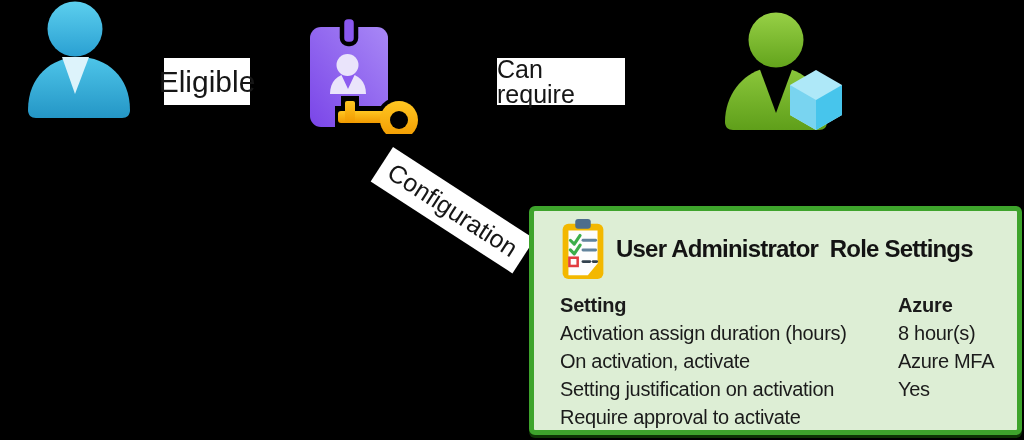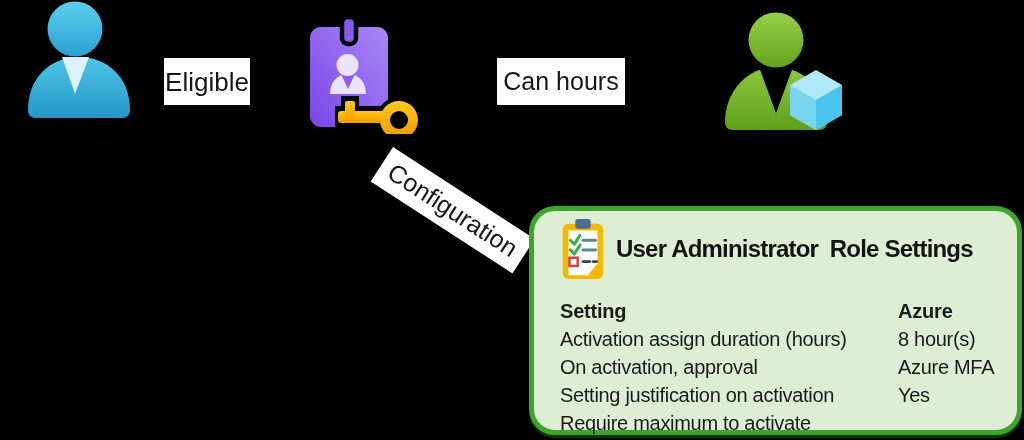--- a/index.html
+++ b/index.html
@@ -11,57 +11,57 @@
     font-family:"Liberation Sans", sans-serif;
   }
   .abs{position:absolute;}
 
   
   .label-box{
     position:absolute;
     background:#ffffff;
     color:#161616;
     display:flex;align-items:center;justify-content:center;
-    font-size:26px;
+    font-size:30px;
     line-height:1;
   }
   .label-eligible{left:164px;top:58px;width:86px;height:47px;}
   .label-can-assign{left:497px;top:58px;width:128px;height:47px;font-size:25px;}
   .label-configuration{
     left:393px;top:147px;
     padding:8px 10px;
     font-size:25px;
     transform:rotate(33deg);
     transform-origin:0 0;
   }
 
   
   .panel{
     position:absolute;
     left:529px;top:206px;
     width:483px;height:219px;
     background:#ddeed5;
     border:5px solid #3ea42c;
-    border-radius:26px;
+    border-radius:6px;
     box-shadow:0 3px 0 rgba(26,96,10,.55);
     color:#1b1b1b;
   }
   .panel-inner{position:absolute;left:26px;top:6px;right:8px;bottom:4px;}
   .panel-header{display:flex;align-items:center;gap:10px;height:64px;}
   .panel-title{
     font-weight:bold;
     font-size:24px;
     letter-spacing:-0.8px;
     white-space:pre;
     color:#131313;
   }
   .panel-table{
     display:grid;
     grid-template-columns:338px 1fr;
-    margin-top:16px;
+    margin-top:10px;
     font-size:20px;
     letter-spacing:-0.3px;
   }
   .panel-table .cell{line-height:28px;white-space:nowrap;}
   .panel-table .hdr{font-weight:bold;font-size:20px;letter-spacing:-0.2px;}
 </style>
 </head>
 <body>
 
 <div class="abs" style="left:0;top:0;width:1024px;height:440px;">
@@ -123,21 +123,21 @@
     <path fill="url(#grnBody)" d="M10,127 H96 C101,127 104,124 104,119 C104,88 81,64 53,64 C25,64 2,88 2,119 C2,124 5,127 10,127 Z"></path>
     <path fill="#000000" d="M36,64 L70,64 L53,110 Z"></path>
     <circle fill="url(#grnHead)" cx="53" cy="37" r="27.5"></circle>
 
     <polygon fill="#aee8f8" points="93,67 119,82 119,112 93,127 67,112 67,82"></polygon>
     <polygon fill="#79d4f0" points="67,82 93,97 93,127 67,112"></polygon>
     <polygon fill="#47c5ec" points="93,97 119,82 119,112 93,127"></polygon>
   </svg>
 
   <div class="label-box label-eligible">Eligible</div>
-  <div class="label-box label-can-assign">Can hours</div>
+  <div class="label-box label-can-assign">Can require</div>
   <div class="label-box label-configuration">Configuration</div>
 
   <div class="panel">
     <div class="panel-inner">
       <div class="panel-header">
         <svg width="46" height="64" viewBox="0 0 46 66">
           <rect x="2" y="7" width="42" height="57" rx="6" fill="#f3b800"></rect>
           <path fill="#fdfdfd" d="M8,14 H38 V48 L28,60 H8 Z"></path>
           <rect x="15" y="2" width="16" height="10" rx="3" fill="#4d6d8c"></rect>
           <polyline points="10,24 14,28 20,19" fill="none" stroke="#3cae4a" stroke-width="3.2" stroke-linecap="round" stroke-linejoin="round"></polyline>
@@ -151,24 +151,24 @@
         <div class="panel-title">User Administrator  Role Settings</div>
       </div>
 
       <div class="panel-table">
         <div class="cell hdr">Setting</div>
         <div class="cell hdr">Azure</div>
 
         <div class="cell">Activation assign duration (hours)</div>
         <div class="cell">8 hour(s)</div>
 
-        <div class="cell">On activation, approval</div>
+        <div class="cell">On activation, activate</div>
         <div class="cell">Azure MFA</div>
 
         <div class="cell">Setting justification on activation</div>
         <div class="cell">Yes</div>
 
-        <div class="cell">Require maximum to activate</div>
+        <div class="cell">Require approval to activate</div>
       </div>
     </div>
   </div>
 
 </div>
 
 </body></html>

